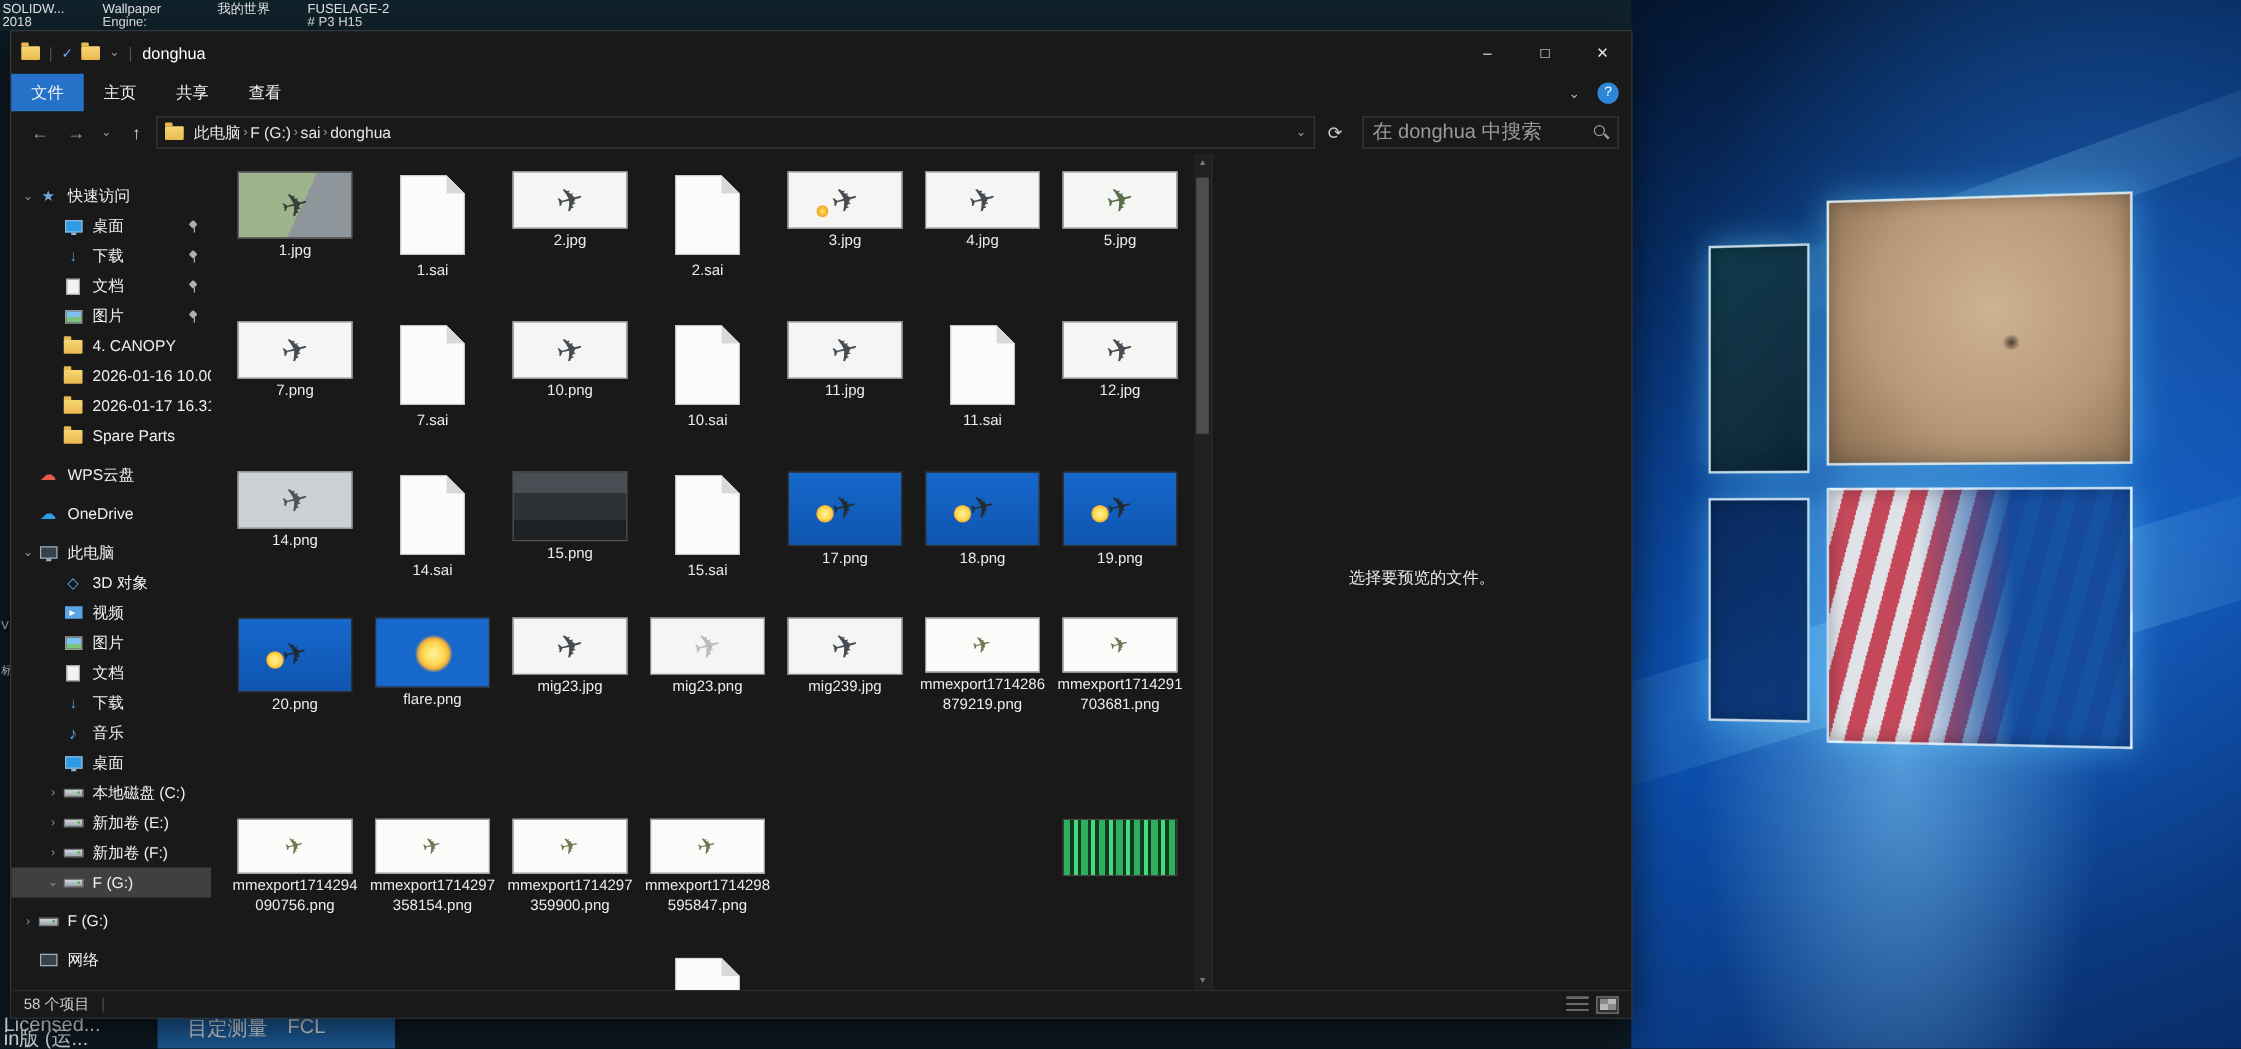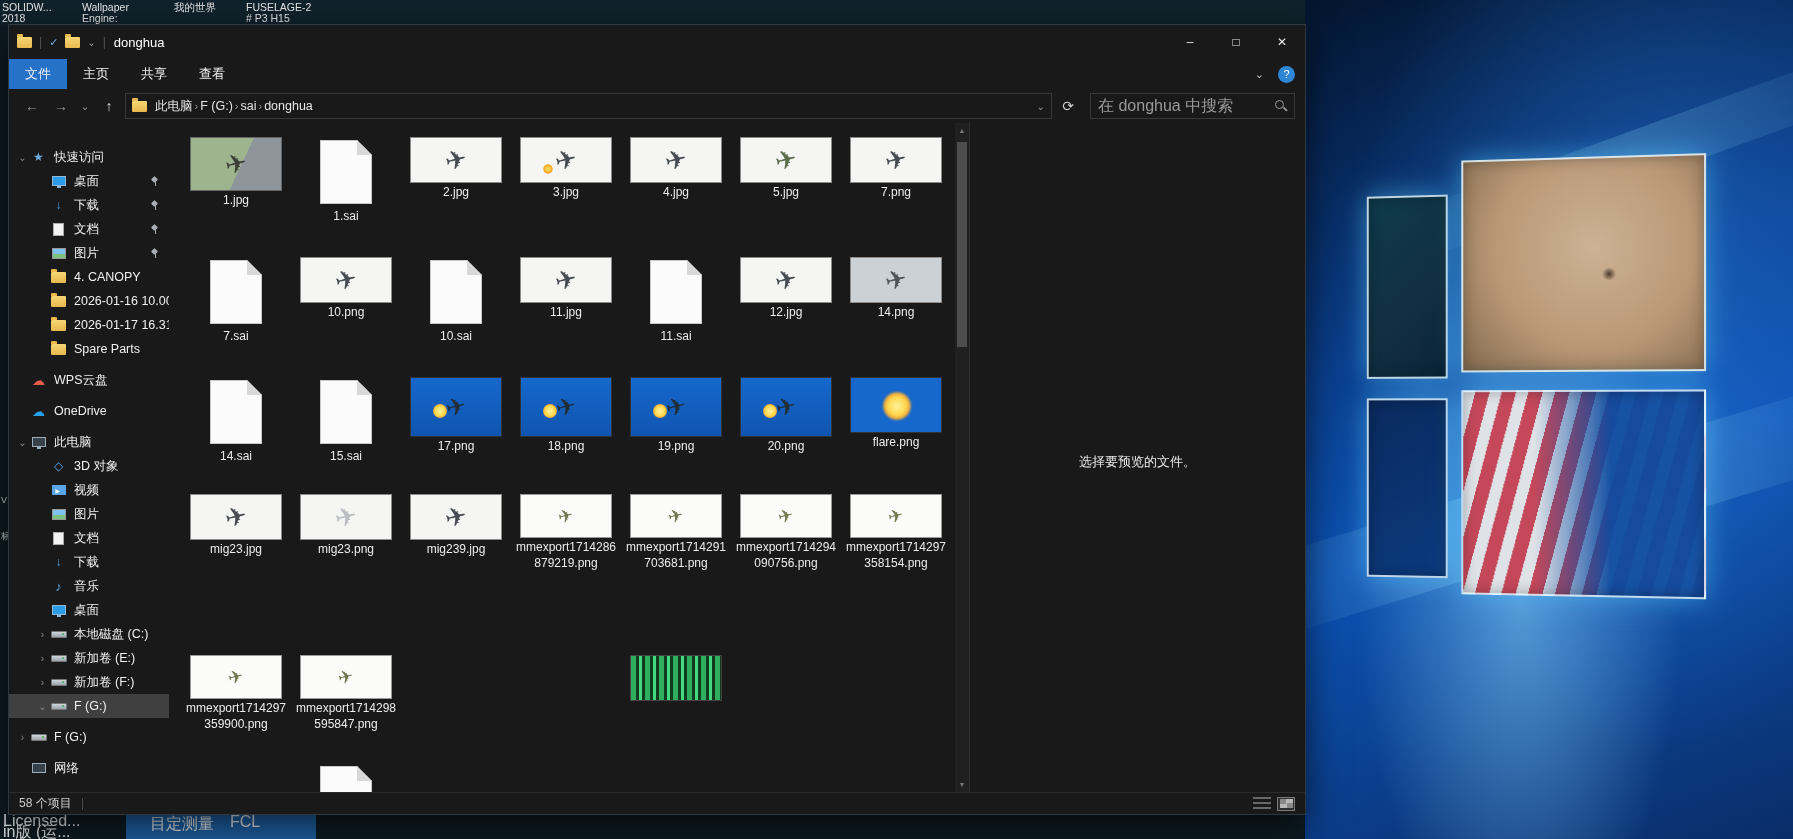--- a/index.html
+++ b/index.html
@@ -485,91 +485,101 @@
               </div>
               <div class="flabel">1.sai</div>
             </div>
             <div class="fcell">
               <div class="thumb t-photo-white">
                 <span class="plane">✈</span>
               </div>
               <div class="flabel">2.jpg</div>
             </div>
             <div class="fcell">
-              <div class="thumb t-photo-flare">
-                <span class="plane">✈</span>
-                <span class="glow"></span>
-              </div>
-              <div class="flabel">3.jpg</div>
-            </div>
-            <div class="fcell">
-              <div class="thumb t-photo-white">
-                <span class="plane">✈</span>
-              </div>
-              <div class="flabel">4.jpg</div>
-            </div>
-            <div class="fcell">
-              <div class="thumb t-photo-green">
-                <span class="plane">✈</span>
-              </div>
-              <div class="flabel">5.jpg</div>
-            </div>
-            <div class="fcell">
-              <div class="thumb t-photo-white">
-                <span class="plane">✈</span>
-              </div>
-              <div class="flabel">7.png</div>
-            </div>
-            <div class="fcell">
               <div class="thumb t-doc">
                 <div class="icon-doc"></div>
               </div>
-              <div class="flabel">7.sai</div>
+              <div class="flabel">2.sai</div>
+            </div>
+            <div class="fcell">
+              <div class="thumb t-photo-flare">
+                <span class="plane">✈</span>
+                <span class="glow"></span>
+              </div>
+              <div class="flabel">3.jpg</div>
             </div>
             <div class="fcell">
               <div class="thumb t-photo-white">
                 <span class="plane">✈</span>
               </div>
-              <div class="flabel">10.png</div>
+              <div class="flabel">4.jpg</div>
+            </div>
+            <div class="fcell">
+              <div class="thumb t-photo-green">
+                <span class="plane">✈</span>
+              </div>
+              <div class="flabel">5.jpg</div>
+            </div>
+            <div class="fcell">
+              <div class="thumb t-photo-white">
+                <span class="plane">✈</span>
+              </div>
+              <div class="flabel">7.png</div>
             </div>
             <div class="fcell">
               <div class="thumb t-doc">
                 <div class="icon-doc"></div>
               </div>
-              <div class="flabel">10.sai</div>
+              <div class="flabel">7.sai</div>
             </div>
             <div class="fcell">
               <div class="thumb t-photo-white">
                 <span class="plane">✈</span>
               </div>
-              <div class="flabel">11.jpg</div>
+              <div class="flabel">10.png</div>
             </div>
             <div class="fcell">
               <div class="thumb t-doc">
                 <div class="icon-doc"></div>
               </div>
-              <div class="flabel">11.sai</div>
+              <div class="flabel">10.sai</div>
             </div>
             <div class="fcell">
               <div class="thumb t-photo-white">
                 <span class="plane">✈</span>
               </div>
-              <div class="flabel">12.jpg</div>
-            </div>
-            <div class="fcell">
-              <div class="thumb t-photo-gray">
-                <span class="plane">✈</span>
-              </div>
-              <div class="flabel">14.png</div>
+              <div class="flabel">11.jpg</div>
             </div>
             <div class="fcell">
               <div class="thumb t-doc">
                 <div class="icon-doc"></div>
               </div>
+              <div class="flabel">11.sai</div>
+            </div>
+            <div class="fcell">
+              <div class="thumb t-photo-white">
+                <span class="plane">✈</span>
+              </div>
+              <div class="flabel">12.jpg</div>
+            </div>
+            <div class="fcell">
+              <div class="thumb t-photo-gray">
+                <span class="plane">✈</span>
+              </div>
+              <div class="flabel">14.png</div>
+            </div>
+            <div class="fcell">
+              <div class="thumb t-doc">
+                <div class="icon-doc"></div>
+              </div>
               <div class="flabel">14.sai</div>
+            </div>
+            <div class="fcell">
+              <div class="thumb t-cockpit"></div>
+              <div class="flabel">15.png</div>
             </div>
             <div class="fcell">
               <div class="thumb t-doc">
                 <div class="icon-doc"></div>
               </div>
               <div class="flabel">15.sai</div>
             </div>
             <div class="fcell">
               <div class="thumb t-blue">
                 <span class="plane">✈</span>

